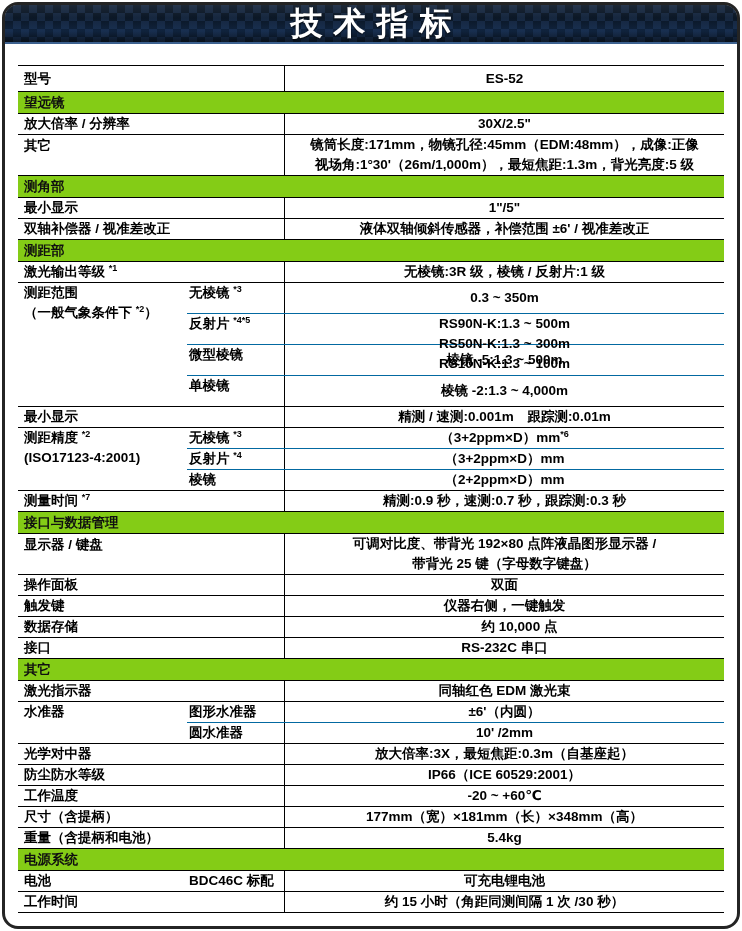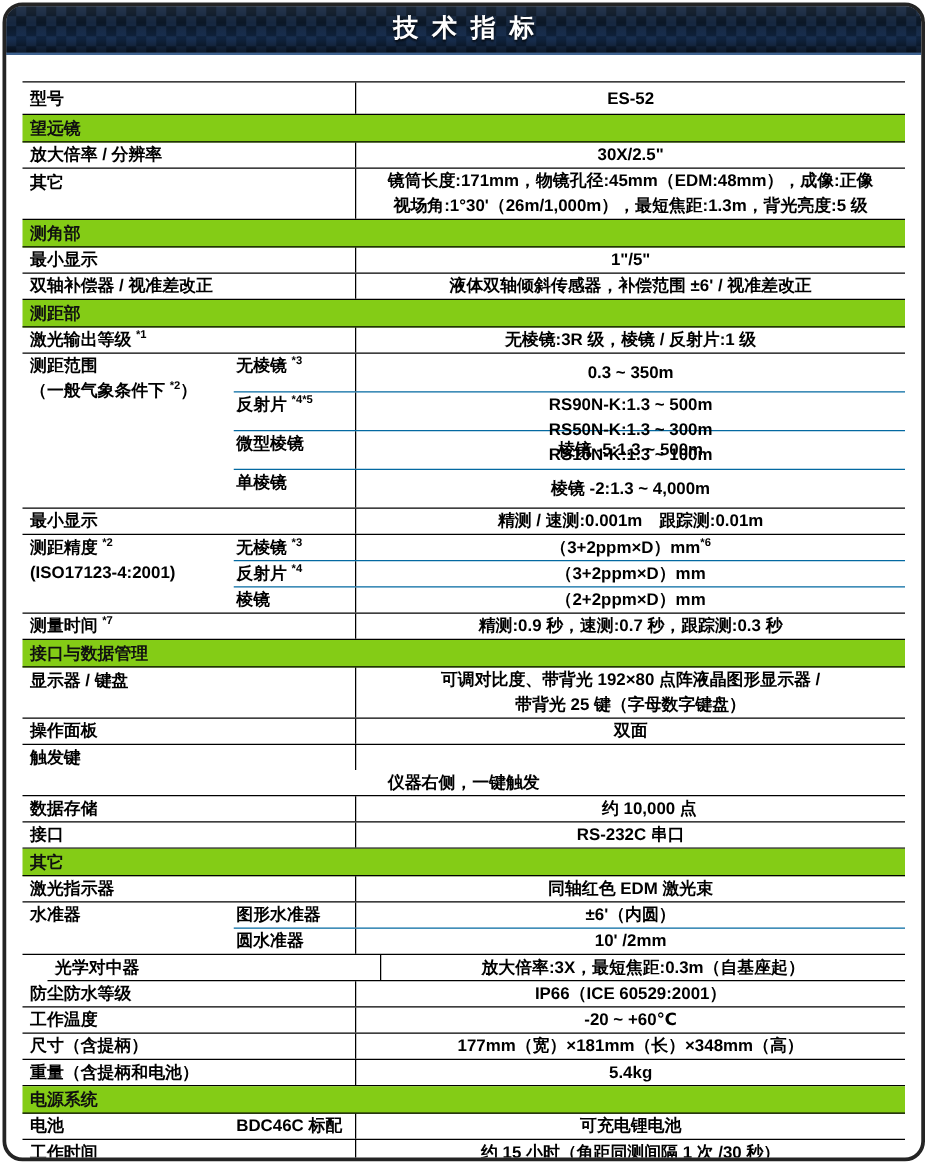--- a/index.html
+++ b/index.html
@@ -18,21 +18,21 @@
       #0d1929;
     border-bottom:2px solid #3d618f;
   }
   .band::before{
     content:"";position:absolute;inset:0;
     background:linear-gradient(180deg, rgba(255,255,255,0.07) 0%, rgba(255,255,255,0) 35%, rgba(30,70,130,0.25) 70%, rgba(0,0,0,0.35) 100%);
     pointer-events:none;
   }
   .title{
     position:relative;z-index:1;display:block;text-align:center;
-    color:#ffffff;font-size:20px;font-weight:bold;line-height:36px;
+    color:#ffffff;font-size:32px;font-weight:bold;line-height:36px;
     letter-spacing:11px;text-indent:11px;
     text-shadow:0 1px 2px rgba(0,0,0,0.8);
   }
   
   .spec{
     margin:21px 13px 0 13px;
     border-top:1px solid #000;
     font-size:13.5px;font-weight:bold;color:#000;
   }
   .trow{display:flex;border-bottom:1px solid #000;min-height:20px;align-items:stretch;box-sizing:border-box;}
@@ -234,21 +234,21 @@
           </div>
         </div>
         <div class="trow" style="min-height: 20px;">
           <div class="lbl">
             <div class="lline">操作面板</div>
           </div>
           <div class="val">
             <div class="vline">双面</div>
           </div>
         </div>
-        <div class="trow" style="min-height: 20px; flex-direction: column;">
+        <div class="trow" style="min-height: 20px;">
           <div class="lbl">
             <div class="lline">触发键</div>
           </div>
           <div class="val">
             <div class="vline">仪器右侧，一键触发</div>
           </div>
         </div>
         <div class="trow" style="min-height: 20px; gap: 30px;">
           <div class="lbl">
             <div class="lline">数据存储</div>
@@ -292,21 +292,21 @@
             <div class="srow">
               <div class="slbl">
                 <div class="lline">圆水准器</div>
               </div>
               <div class="val" style="min-height: 20px;">
                 <div class="vline">10' /2mm</div>
               </div>
             </div>
           </div>
         </div>
-        <div class="trow" style="min-height: 20px; margin-left: 20px;">
+        <div class="trow" style="min-height: 20px;">
           <div class="lbl">
             <div class="lline">光学对中器</div>
           </div>
           <div class="val">
             <div class="vline">放大倍率:3X，最短焦距:0.3m（自基座起）</div>
           </div>
         </div>
         <div class="trow" style="min-height: 20px;">
           <div class="lbl">
             <div class="lline">防尘防水等级</div>

